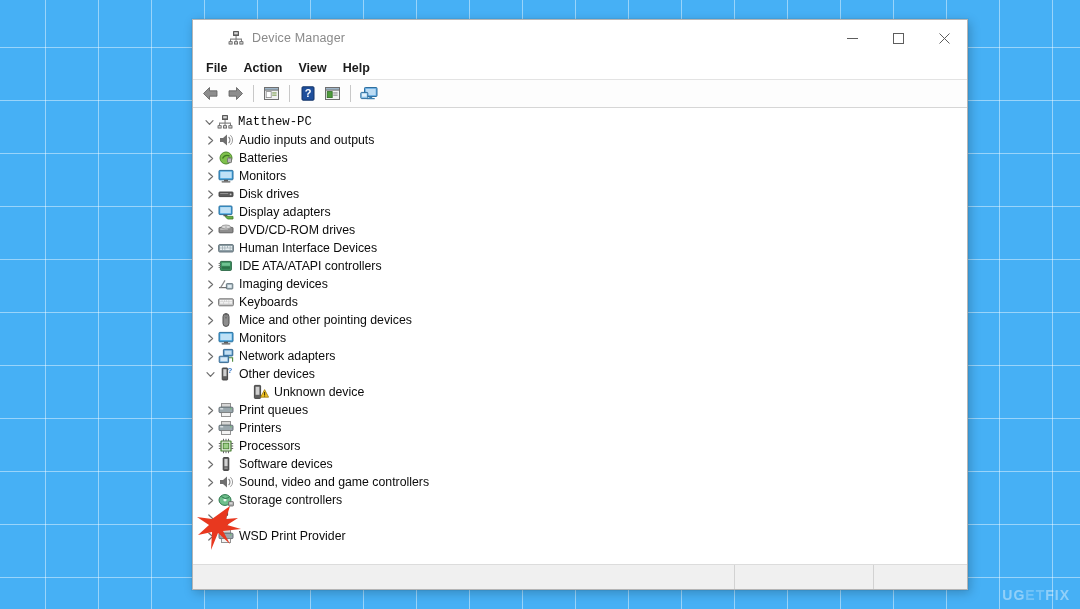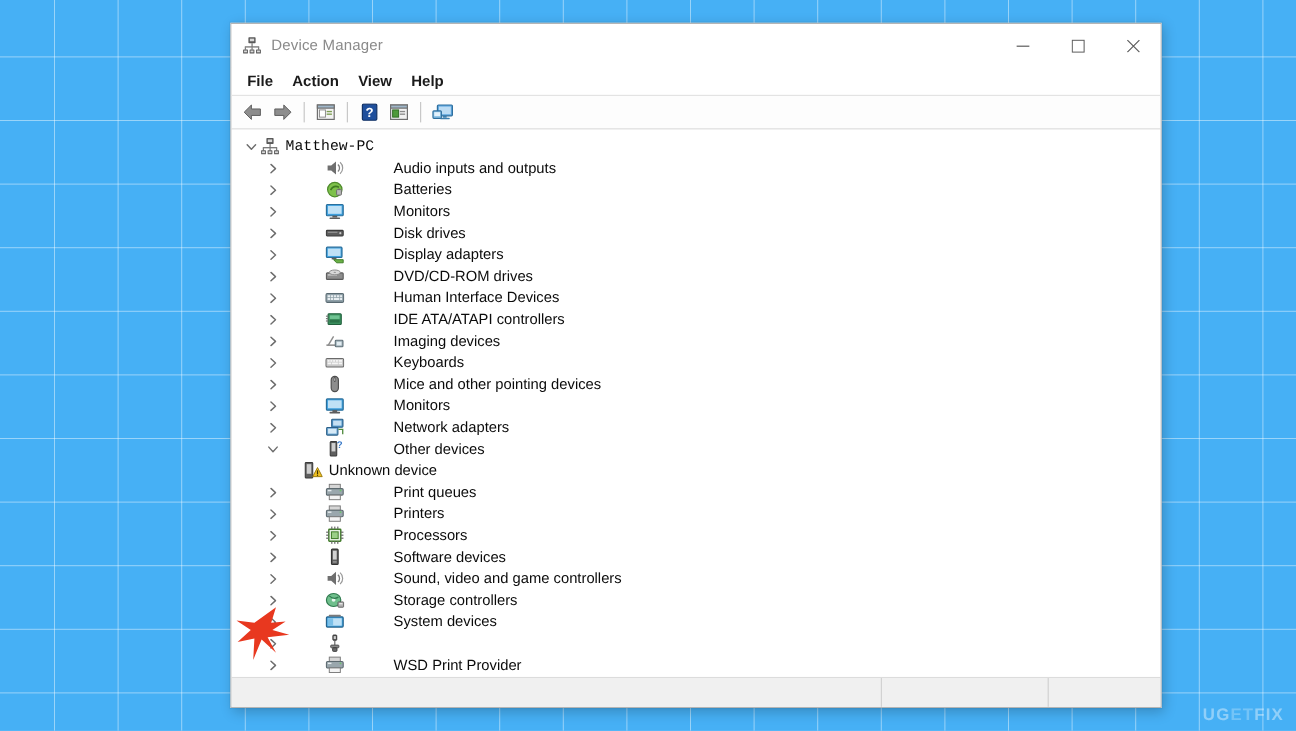--- a/index.html
+++ b/index.html
@@ -57,20 +57,21 @@
   }
 
   
   .titlebar {
     height: 36px;
     flex: 0 0 36px;
     display: flex;
     align-items: center;
     background: #ffffff;
     position: relative;
+    padding-left: 26px;
   }
   .titlebar-left {
     display: flex;
     align-items: center;
     padding-left: 9px;
     gap: 8px;
   }
   .app-icon {
     width: 16px; height: 16px;
     position: relative;
@@ -170,21 +171,21 @@
     width: 16px; height: 16px;
     flex: 0 0 16px;
     margin-right: 5px;
     position: relative;
   }
   .dev-icon svg { display:block; }
   .lbl { padding-right: 4px; }
 
   
   .lvl0 { padding-left: 8px; font-family: Liberation Mono, monospace; }
-  .lvl1 { padding-left: 26px; gap: 36px; }
+  .lvl1 { padding-left: 9px; }
   .lvl2 { padding-left: 44px; }
 
   
   .statusbar {
     height: 24px;
     flex: 0 0 24px;
     background: #f0f0f0;
     border-top: 1px solid #dcdcdc;
     display: flex;
     align-items: stretch;
@@ -712,36 +713,20 @@
           <span class="lbl">Storage controllers</span>
         </div>
         <div class="tree-row lvl1">
           <span class="chev">
             <svg width="9" height="9" viewBox="0 0 9 9">
               <path d="M2.8 1 L6.6 4.5 L2.8 8" fill="none" stroke="currentColor" stroke-width="1.2" stroke-linecap="round" stroke-linejoin="round"></path>
             </svg>
           </span>
           <span class="dev-icon">
             <svg width="16" height="16" viewBox="0 0 16 16">
-              <rect x="1" y="4" width="14" height="8.6" rx="0.9" fill="#3fa0dd" stroke="#27648d" stroke-width="1"></rect>
-              <rect x="2.2" y="5.2" width="11.6" height="6.2" fill="#bfe1f6"></rect>
-              <rect x="2.2" y="5.2" width="4.4" height="6.2" fill="#7cc0e8"></rect>
-              <rect x="3" y="2.2" width="10" height="1.6" rx="0.5" fill="#7a7a7a"></rect>
-            </svg>
-          </span>
-          <span class="lbl">System devices</span>
-        </div>
-        <div class="tree-row lvl1">
-          <span class="chev">
-            <svg width="9" height="9" viewBox="0 0 9 9">
-              <path d="M2.8 1 L6.6 4.5 L2.8 8" fill="none" stroke="currentColor" stroke-width="1.2" stroke-linecap="round" stroke-linejoin="round"></path>
-            </svg>
-          </span>
-          <span class="dev-icon">
-            <svg width="16" height="16" viewBox="0 0 16 16">
               <rect x="6.4" y="1.2" width="3.2" height="4.4" rx="0.6" fill="#5b5b5b" stroke="#333" stroke-width="0.8"></rect>
               <rect x="7.1" y="2.1" width="1.8" height="2.4" fill="#cfcfcf"></rect>
               <rect x="7.5" y="5.6" width="1" height="4.4" fill="#6a6a6a"></rect>
               <rect x="4.6" y="9.6" width="6.8" height="2.2" rx="0.6" fill="#8b8b8b" stroke="#4f4f4f" stroke-width="0.8"></rect>
               <rect x="6.2" y="11.8" width="3.6" height="3" rx="0.6" fill="#6a6a6a" stroke="#3c3c3c" stroke-width="0.8"></rect>
             </svg>
           </span>
         </div>
         <div class="tree-row lvl1">
           <span class="chev">

